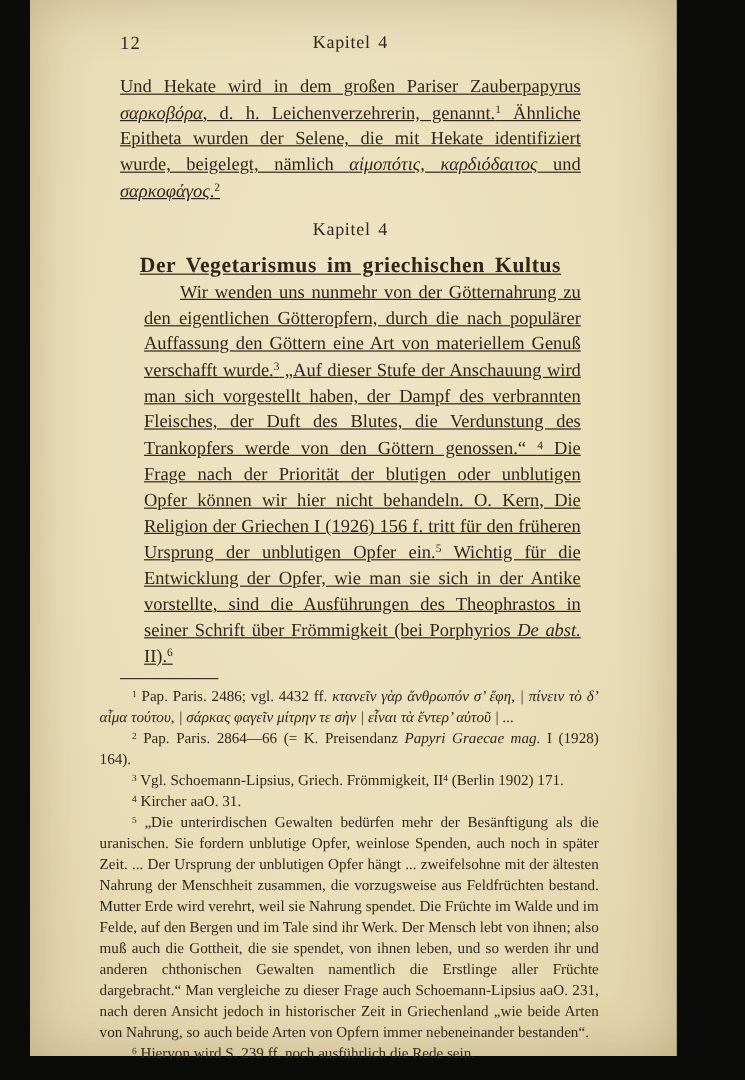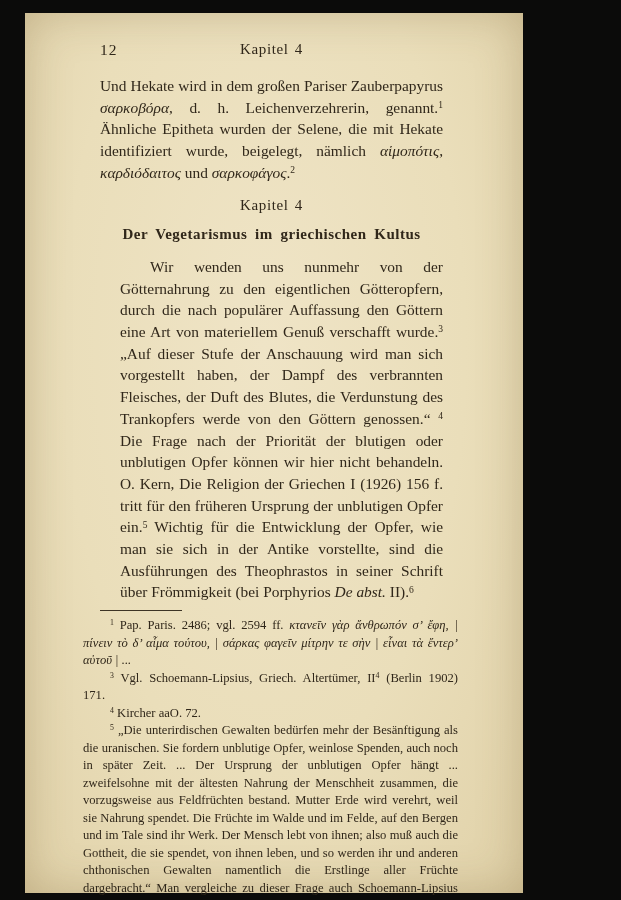--- a/index.html
+++ b/index.html
@@ -13,22 +13,22 @@
   html,body{width:621px;height:900px;}
   body{
     position:relative;
     background:var(--frame);
     overflow:hidden;
     font-family:"Liberation Serif","DejaVu Serif",serif;
     color:var(--ink);
   }
   .paper{
     position:absolute;
-    left:25px; top:13px;
-    width:498px; height:880px;
+    left:25px; top:0;
+    width:539px; height:880px;
     background:radial-gradient(ellipse at 48% 38%, var(--paper-light) 0%, var(--paper) 55%, var(--paper-dark) 100%);
     box-shadow:inset 0 0 46px rgba(110,85,40,0.28);
   }
   .content{
     position:absolute;
     left:0; top:0; right:0;
     padding:28px 80px 0 75px;
   }
   .header-row{
     position:relative;
@@ -46,37 +46,37 @@
   }
   .intro{
     margin-top:15px;
   }
   .body-text{
     font-size:15.4px;
     line-height:21.7px;
     text-align:justify;
     hyphens:none;
   }
-  .body-para{ text-align:justify; }
+  .body-para{ text-align:justify;text-decoration:underline; }
   .body-para.indent{ text-indent:30px;margin-left:20px; }
   .continues{ text-align-last:justify; }
   .chapter-heading{
     text-align:center;
     font-size:15px;
     margin-top:11px;
     letter-spacing:0.6px; word-spacing:2px;
   }
   .section-title{
     text-align:center;
     font-weight:bold;
-    font-size:15px;
+    font-size:18px;
     margin-top:8px;
-    margin-bottom:10px;
     letter-spacing:0.5px;
     word-spacing:3.5px;
+    text-decoration:underline;
   }
   sup{
     font-size:62%;
     line-height:0;
     vertical-align:baseline;
     position:relative;
     top:-0.48em;
   }
   .it{ font-style:italic; }
   .separator{
@@ -111,21 +111,23 @@
       <div class="chapter-heading">Kapitel 4</div>
       <div class="section-title">Der Vegetarismus im griechischen Kultus</div>
 
       <div>
           <p class="body-para indent"><span>Wir wenden uns nunmehr von der Götternahrung zu den eigentlichen Götteropfern, durch die nach populärer Auffassung den Göttern eine Art von materiellem Genuß verschafft wurde.</span><sup>3</sup><span> „Auf dieser Stufe der Anschauung wird man sich vorgestellt haben, der Dampf des verbrannten Fleisches, der Duft des Blutes, die Verdunstung des Trankopfers werde von den Göttern genossen.“ </span><sup>4</sup><span> Die Frage nach der Priorität der blutigen oder unblutigen Opfer können wir hier nicht behandeln. O. Kern, Die Religion der Griechen I (1926) 156 f. tritt für den früheren Ursprung der unblutigen Opfer ein.</span><sup>5</sup><span> Wichtig für die Entwicklung der Opfer, wie man sie sich in der Antike vorstellte, sind die Ausführungen des Theophrastos in seiner Schrift über Frömmigkeit (bei Porphyrios </span><span class="it">De abst.</span><span> II).</span><sup>6</sup></p>
         </div>
 
       <div class="separator"></div>
 
       <div class="footnotes">
-          <p class="footnote-para"><sup>1</sup><span> Pap. Paris. 2486; vgl. 2594 ff. </span><span class="it">κτανεῖν γὰρ ἄνθρωπόν σ’ ἔφη, | πίνειν τὸ δ’ αἷμα τούτου, | σάρκας φαγεῖν μίτρην τε σὴν | εἶναι τὰ ἔντερ’ αὐτοῦ | ...</span></p>
-          <p class="footnote-para"><sup>3</sup><span> Vgl. Schoemann-Lipsius, Griech. Altertümer, II</span><sup>4</sup><span> (Berlin 1902) 171.</span></p>
-          <p class="footnote-para"><sup>4</sup><span> Kircher aaO. 72.</span></p>
+          <p class="footnote-para"><sup>1</sup><span> Pap. Paris. 2486; vgl. 4432 ff. </span><span class="it">κτανεῖν γὰρ ἄνθρωπόν σ’ ἔφη, | πίνειν τὸ δ’ αἷμα τούτου, | σάρκας φαγεῖν μίτρην τε σὴν | εἶναι τὰ ἔντερ’ αὐτοῦ | ...</span></p>
+          <p class="footnote-para"><sup>2</sup><span> Pap. Paris. 2864—66 (= K. Preisendanz </span><span class="it">Papyri Graecae mag.</span><span> I (1928) 164).</span></p>
+          <p class="footnote-para"><sup>3</sup><span> Vgl. Schoemann-Lipsius, Griech. Frömmigkeit, II</span><sup>4</sup><span> (Berlin 1902) 171.</span></p>
+          <p class="footnote-para"><sup>4</sup><span> Kircher aaO. 31.</span></p>
           <p class="footnote-para"><sup>5</sup><span> „Die unterirdischen Gewalten bedürfen mehr der Besänftigung als die uranischen. Sie fordern unblutige Opfer, weinlose Spenden, auch noch in später Zeit. ... Der Ursprung der unblutigen Opfer hängt ... zweifelsohne mit der ältesten Nahrung der Menschheit zusammen, die vorzugsweise aus Feldfrüchten bestand. Mutter Erde wird verehrt, weil sie Nahrung spendet. Die Früchte im Walde und im Felde, auf den Bergen und im Tale sind ihr Werk. Der Mensch lebt von ihnen; also muß auch die Gottheit, die sie spendet, von ihnen leben, und so werden ihr und anderen chthonischen Gewalten namentlich die Erstlinge aller Früchte dargebracht.“ Man vergleiche zu dieser Frage auch Schoemann-Lipsius aaO. 231, nach deren Ansicht jedoch in historischer Zeit in Griechenland „wie beide Arten von Nahrung, so auch beide Arten von Opfern immer nebeneinander bestanden“.</span></p>
+          <p class="footnote-para"><sup>6</sup><span> Hiervon wird S. 239 ff. noch ausführlich die Rede sein.</span></p>
         </div>
     </div>
 
   </div>
 </div>
 
 </body></html>

